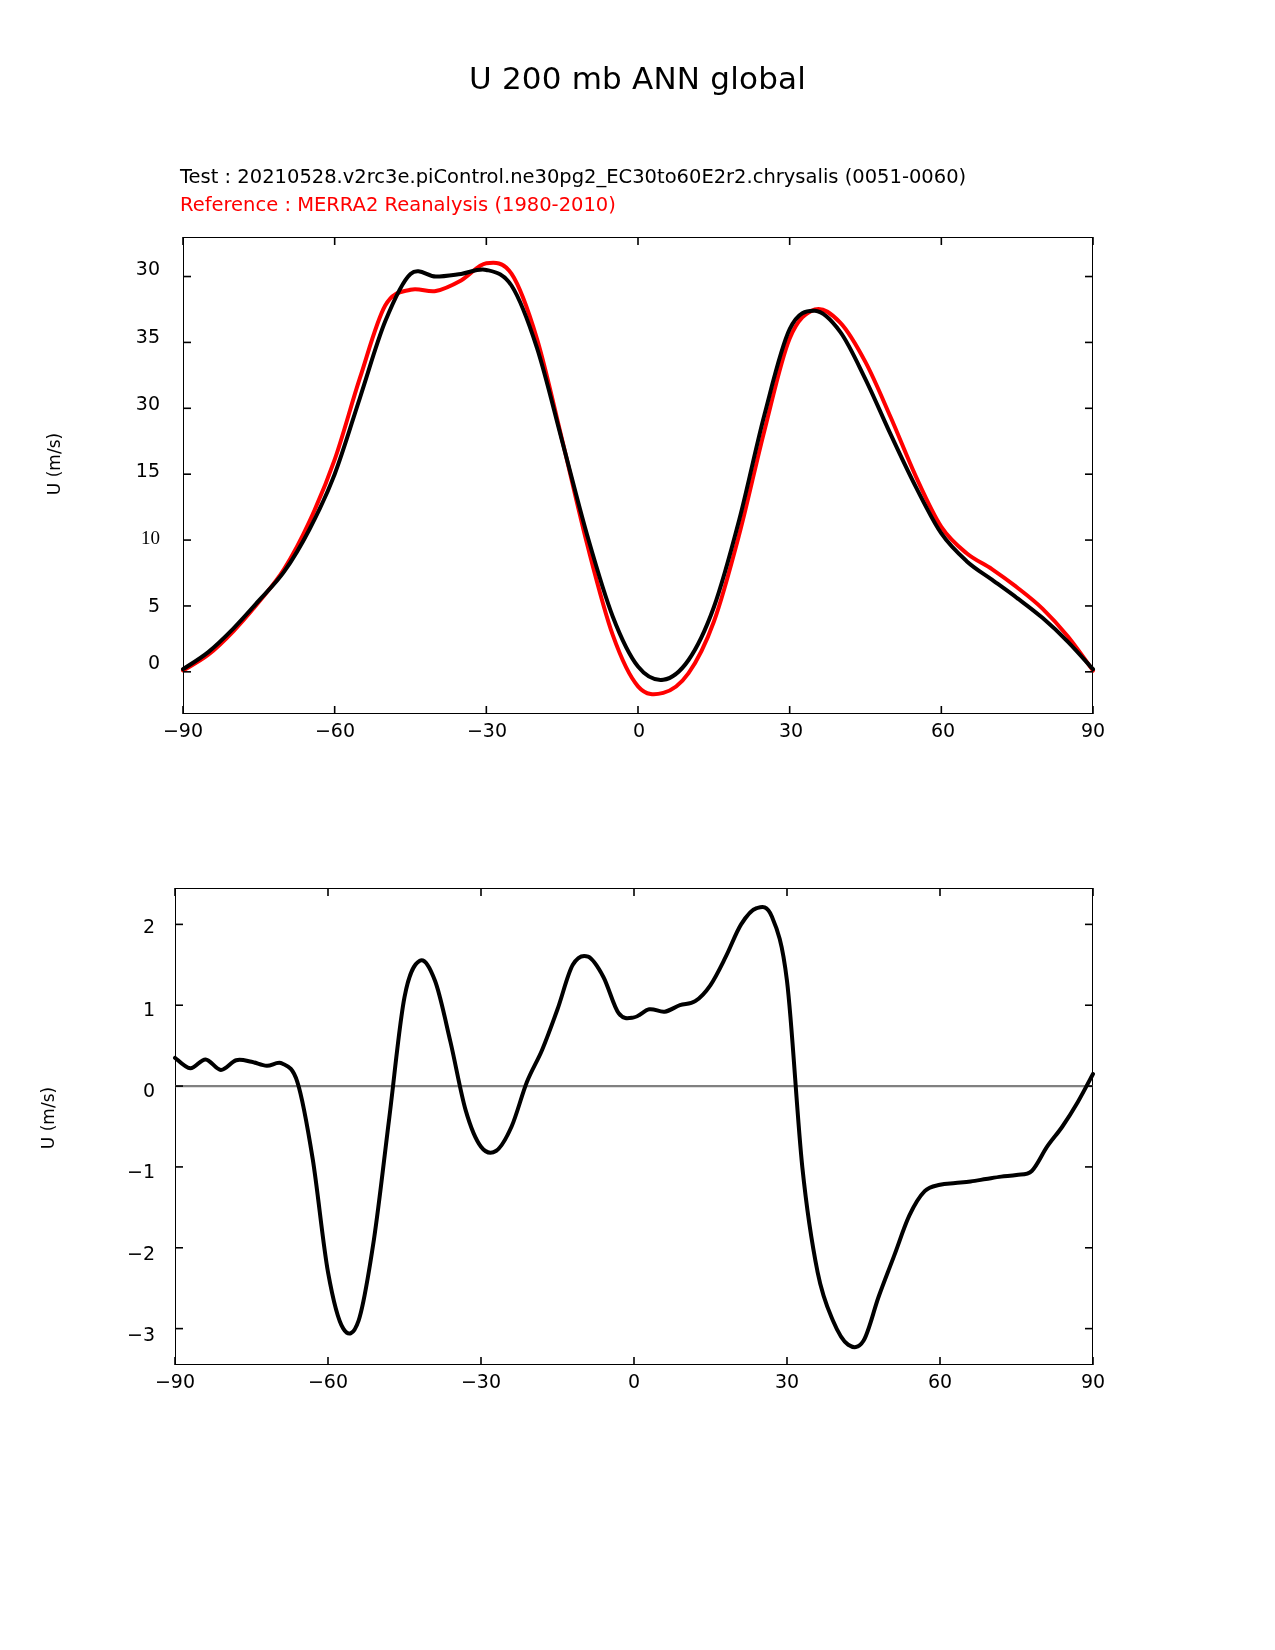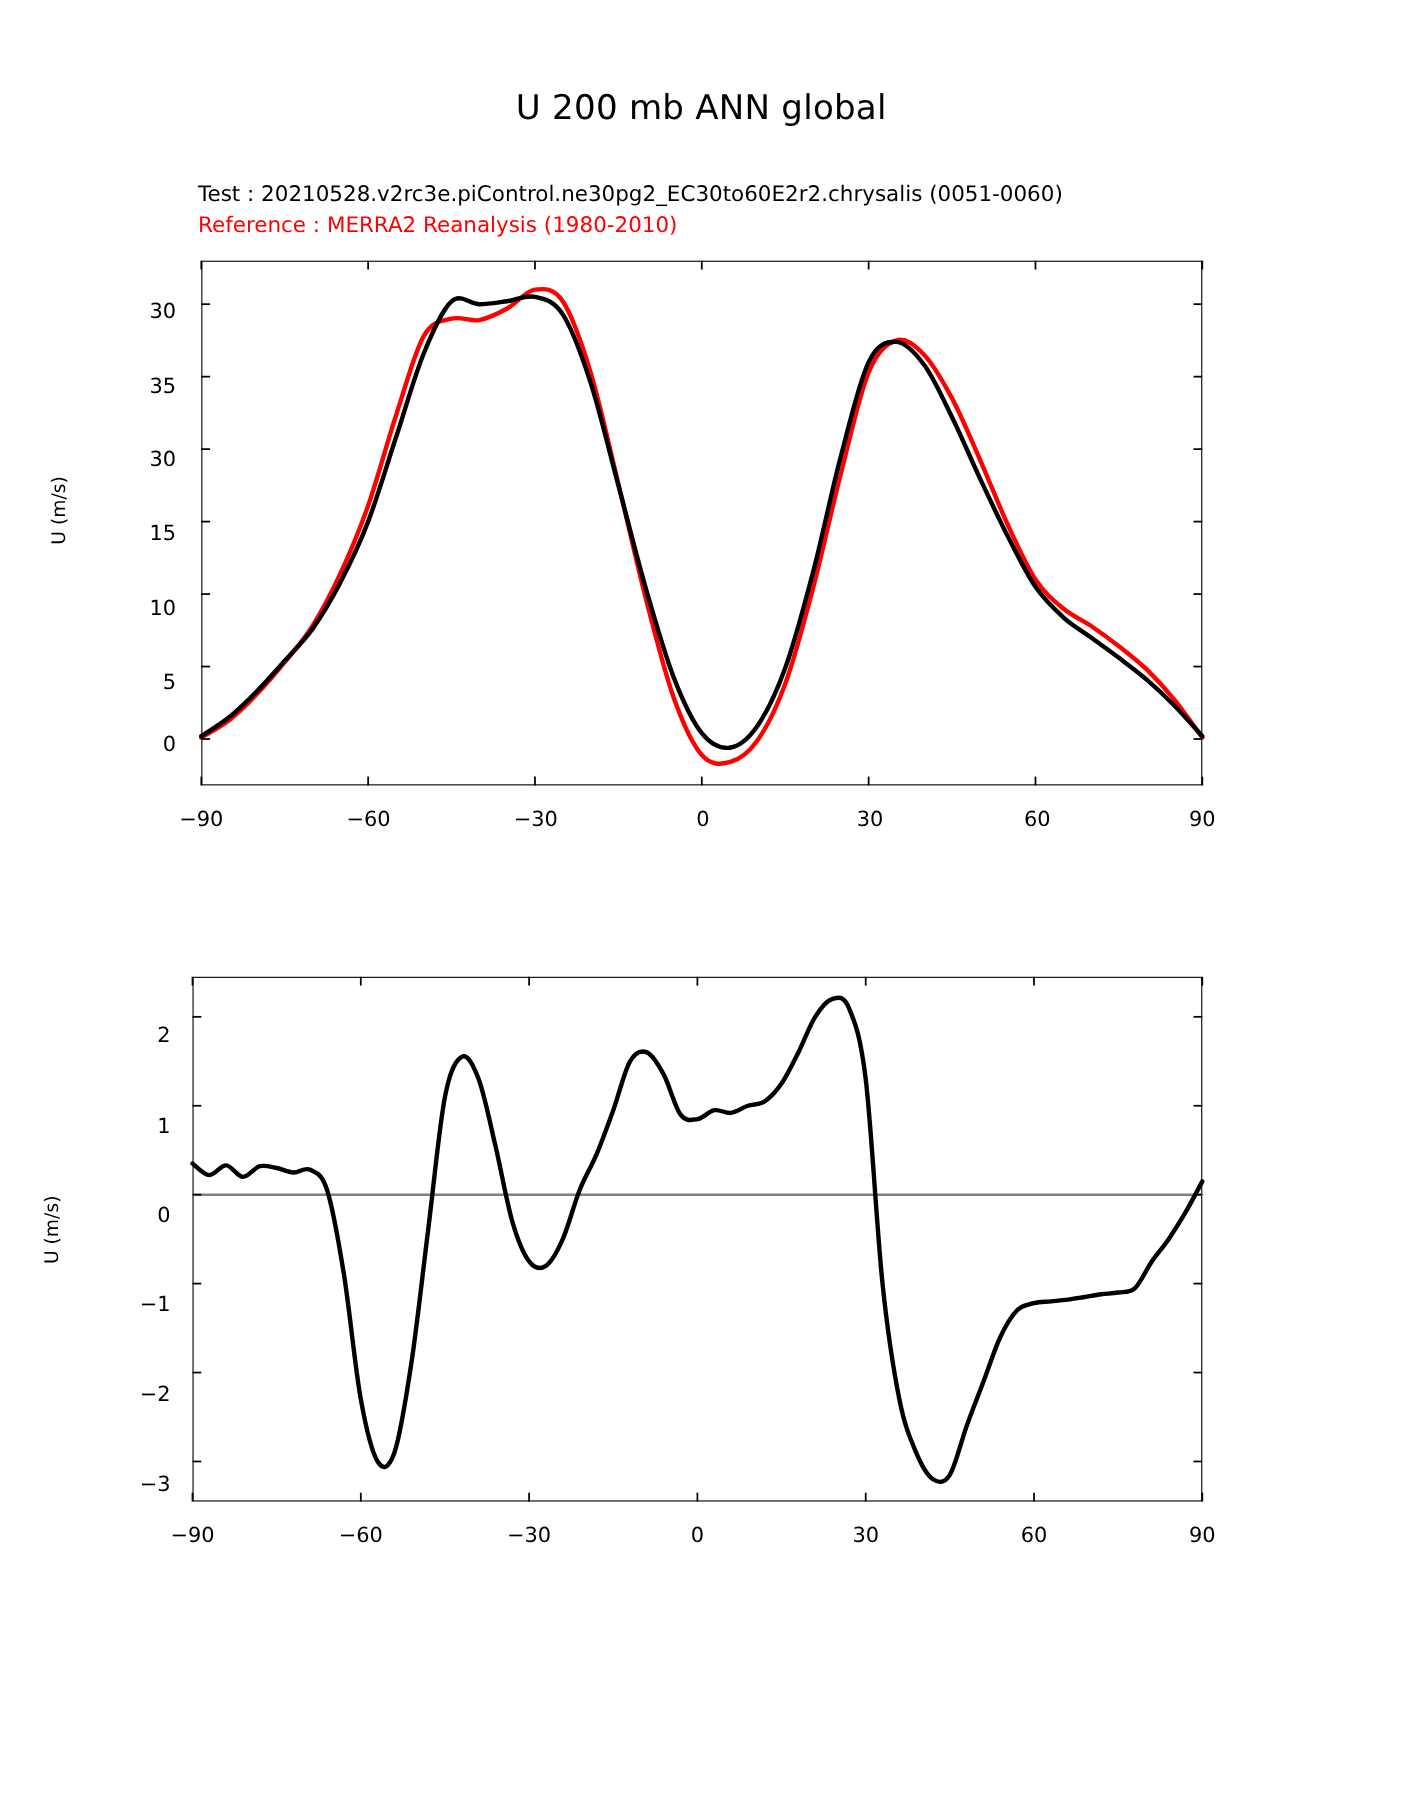--- a/index.html
+++ b/index.html
@@ -22,21 +22,20 @@
   }
   .fig-title {
     position: absolute;
     top: 60px;
     left: 0;
     width: 1275px;
     text-align: center;
     font-size: 31px;
     font-weight: normal;
     letter-spacing: 0.2px;
-    margin-top: 20px;
   }
   .caption-block {
     position: absolute;
     top: 163px;
     left: 180px;
     width: 950px;
     font-size: 19.5px;
     line-height: 28px;
   }
   .caption-test { color: #000000; }
@@ -99,21 +98,20 @@
   .ylabel-bottom {
     left: -12px;
     top: 1108px;
     width: 120px;
     text-align: center;
   }
   .tick-label {
     position: absolute;
     font-size: 19px;
     white-space: nowrap;
-    margin-top: 15px;
   }
   .ytick { text-align: right; }
   .xtick { text-align: center; }
 </style>
 </head>
 <body>
 
 <div class="page">
 
   <div class="fig-title">U 200 mb ANN global</div>
@@ -160,21 +158,21 @@
         </g>
     </svg>
   </div>
 
   <div class="axis-label-y ylabel-top">U (m/s)</div>
 
   <div class="tick-label ytick" style="left:70px; top:257px; width:90px;">30</div>
   <div class="tick-label ytick" style="left:70px; top:325px; width:90px;">35</div>
   <div class="tick-label ytick" style="left:70px; top:392px; width:90px;">30</div>
   <div class="tick-label ytick" style="left:70px; top:459px; width:90px;">15</div>
-  <div class="tick-label ytick" style="left:70px; top:527px; width:90px;">10</div>
+  <div class="tick-label ytick" style="left:70px; top:527px; width:90px;font-family:Liberation Serif, serif;">10</div>
   <div class="tick-label ytick" style="left:70px; top:594px; width:90px;">5</div>
   <div class="tick-label ytick" style="left:70px; top:651px; width:90px;">0</div>
 
   <div class="tick-label xtick" style="left:136px; top:719px; width:94px;">−90</div>
   <div class="tick-label xtick" style="left:288px; top:719px; width:94px;">−60</div>
   <div class="tick-label xtick" style="left:440px; top:719px; width:94px;">−30</div>
   <div class="tick-label xtick" style="left:592px; top:719px; width:94px;">0</div>
   <div class="tick-label xtick" style="left:744px; top:719px; width:94px;">30</div>
   <div class="tick-label xtick" style="left:896px; top:719px; width:94px;">60</div>
   <div class="tick-label xtick" style="left:1046px; top:719px; width:94px;">90</div>

